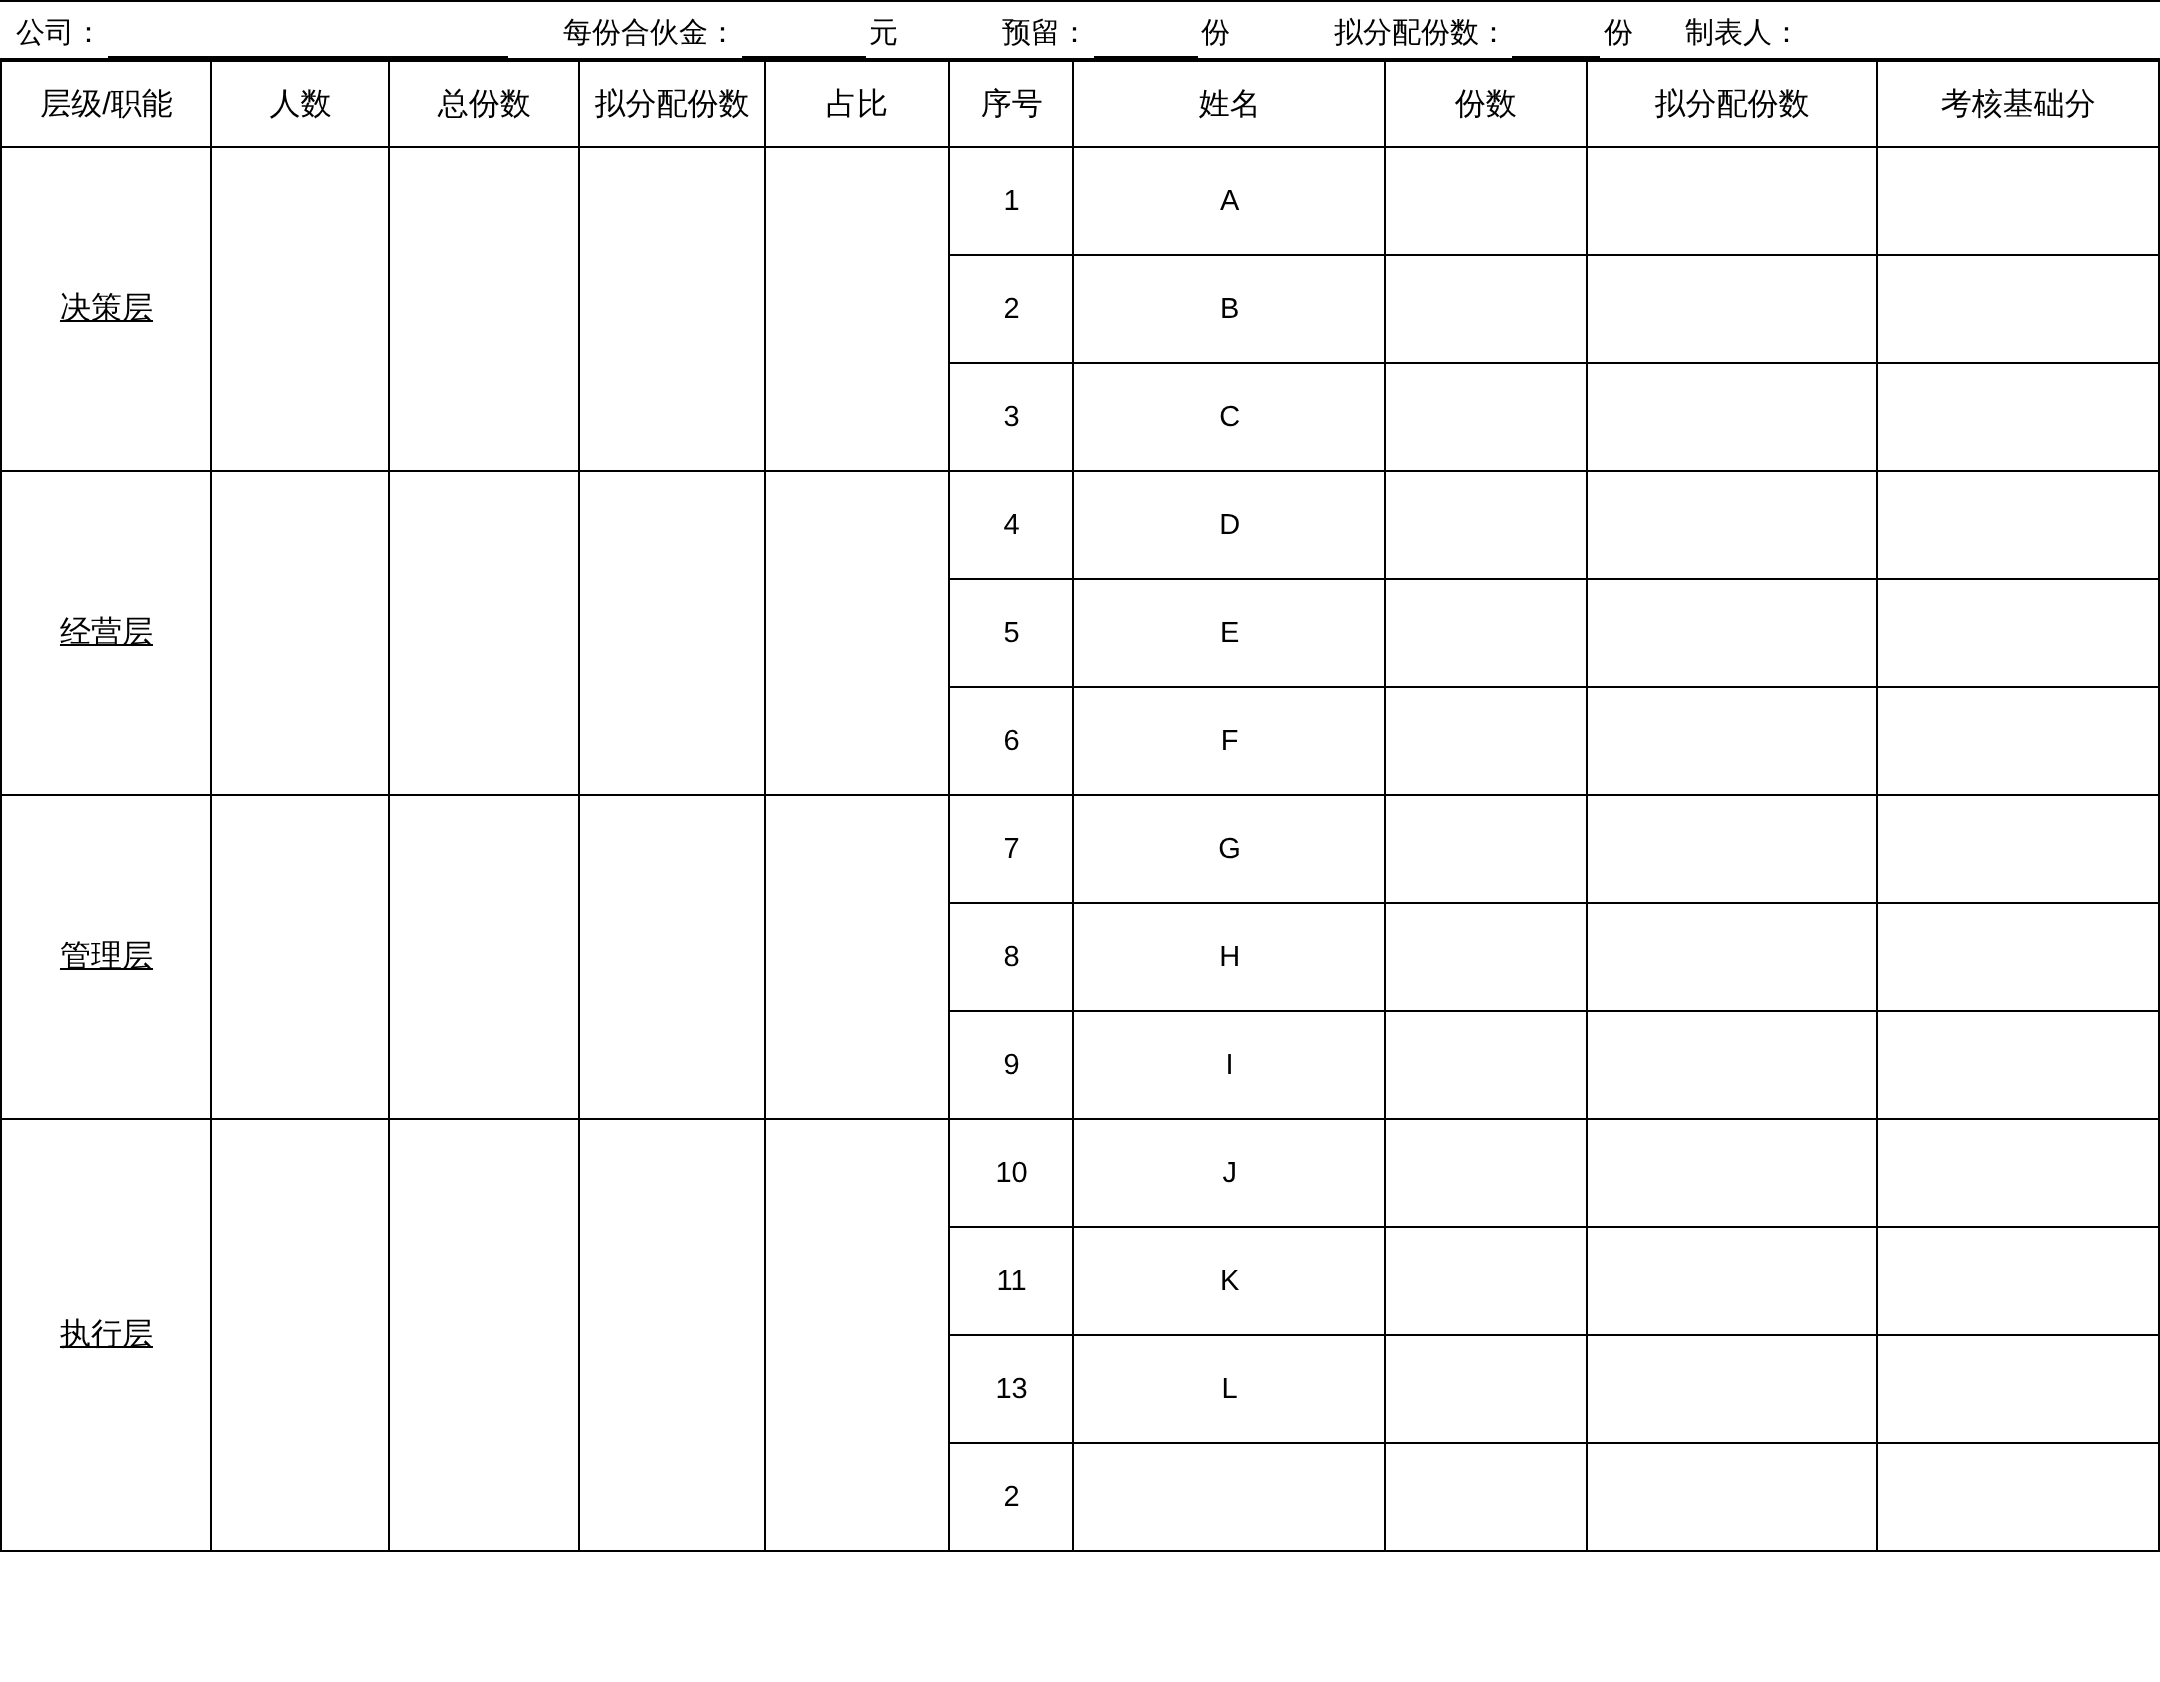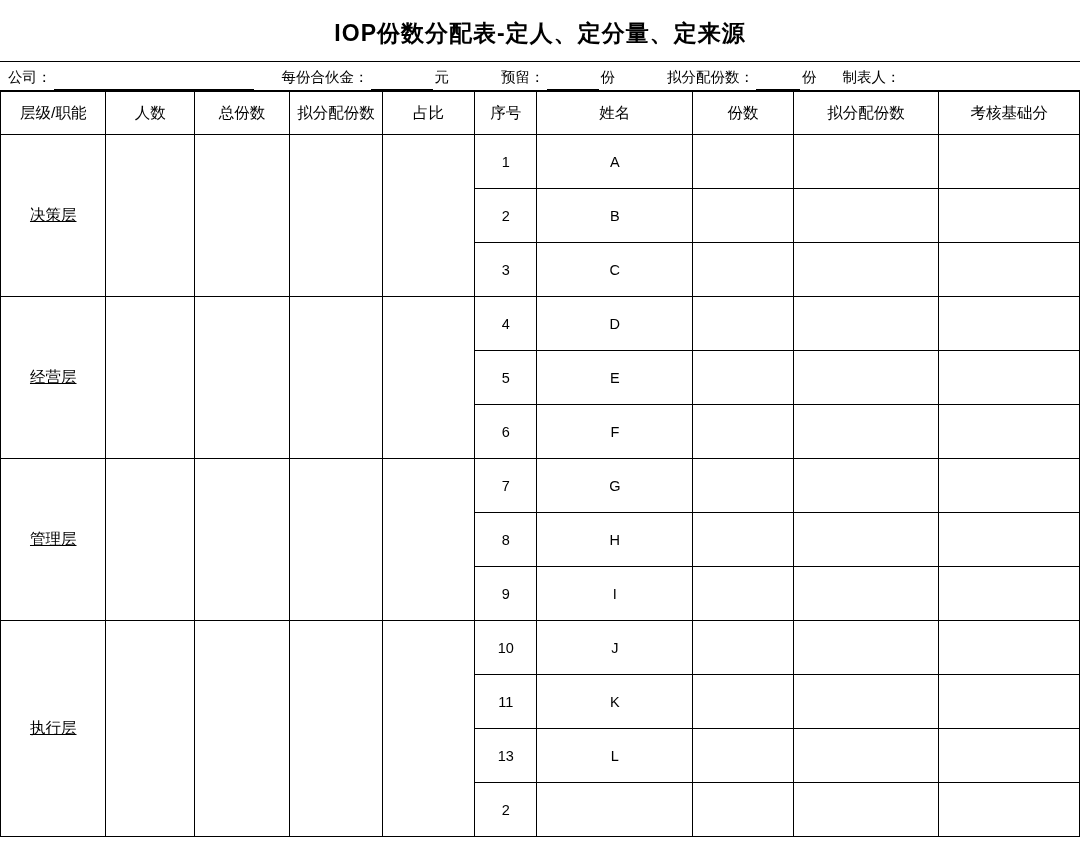--- a/index.html
+++ b/index.html
@@ -90,21 +90,20 @@
   .col-name    { width: 155px; }
   .col-shares  { width: 100px; }
   .col-fee     { width: 145px; }
   .col-score   { width: 140px; }
 </style>
 </head>
 <body>
 
 <div class="page">
 
-  <div class="title">IOP份数分配表-定人、定分量、定来源</div>
 
   <div class="meta-row">
     <div class="meta-item">
       <span class="meta-label">公司：</span>
       <span class="meta-blank" style="width:200px"></span>
     </div>
     <div class="spacer-sm"></div>
     <div class="meta-item">
       <span class="meta-label">每份合伙金：</span>
       <span class="meta-blank" style="width:62px"></span>

